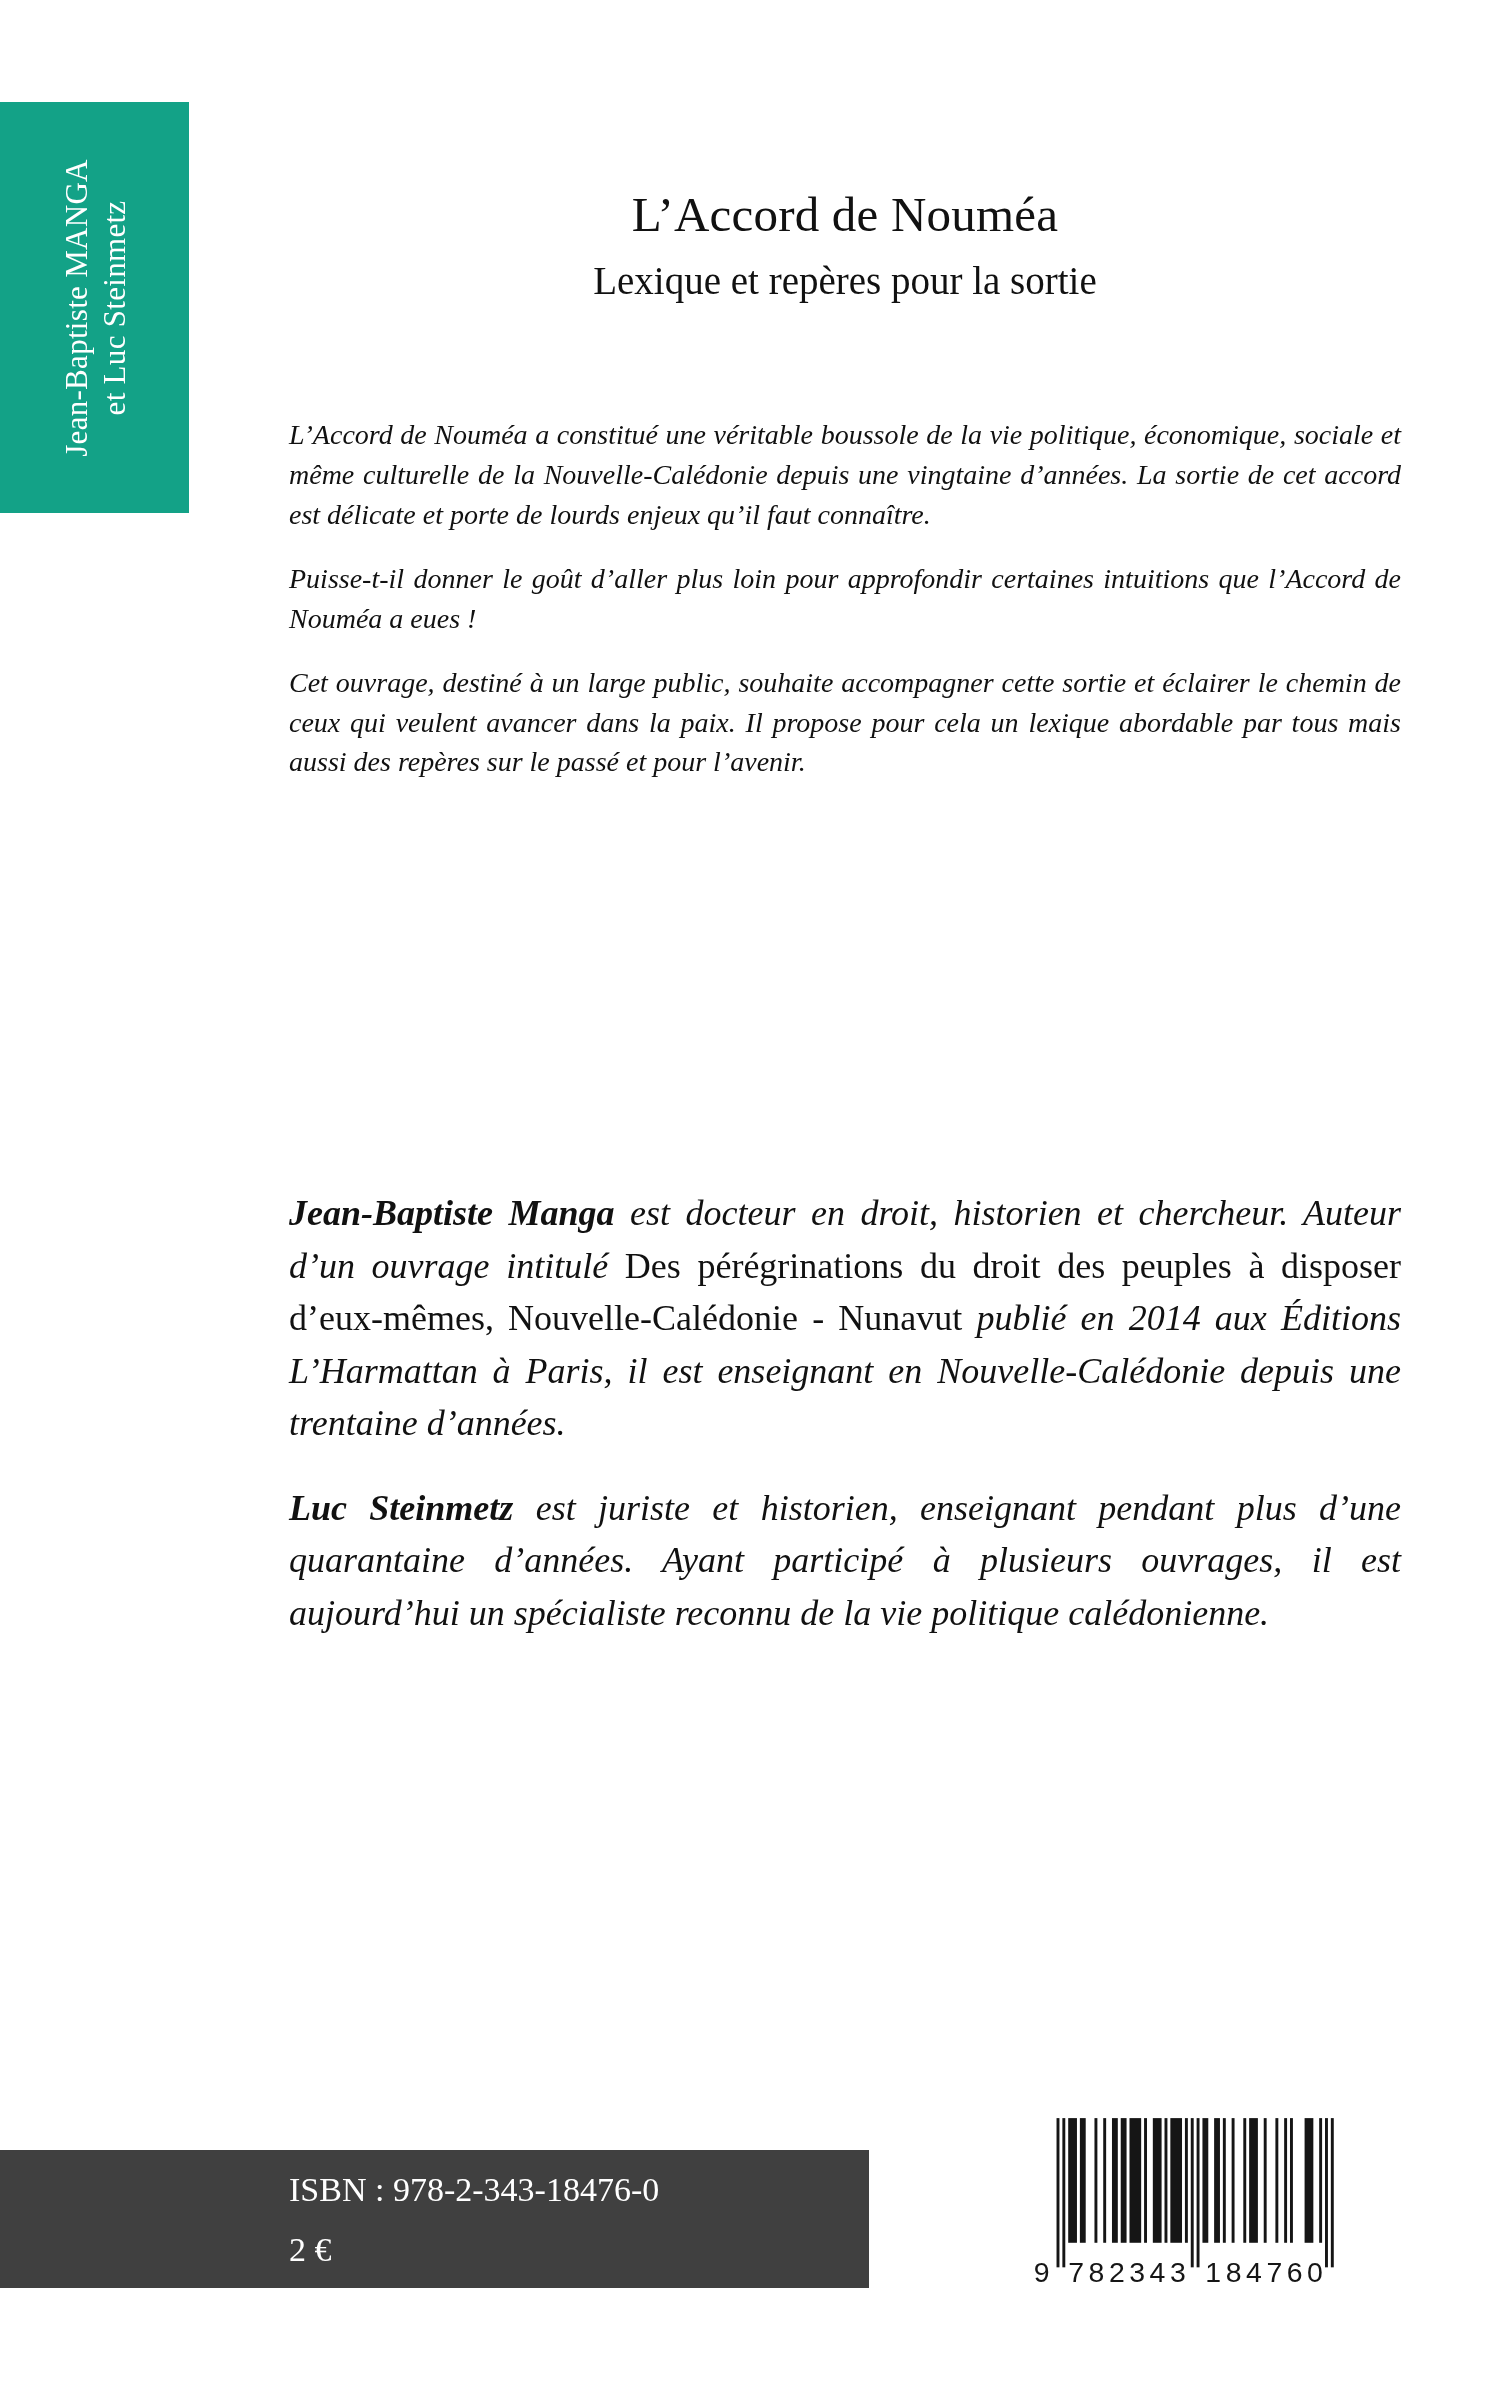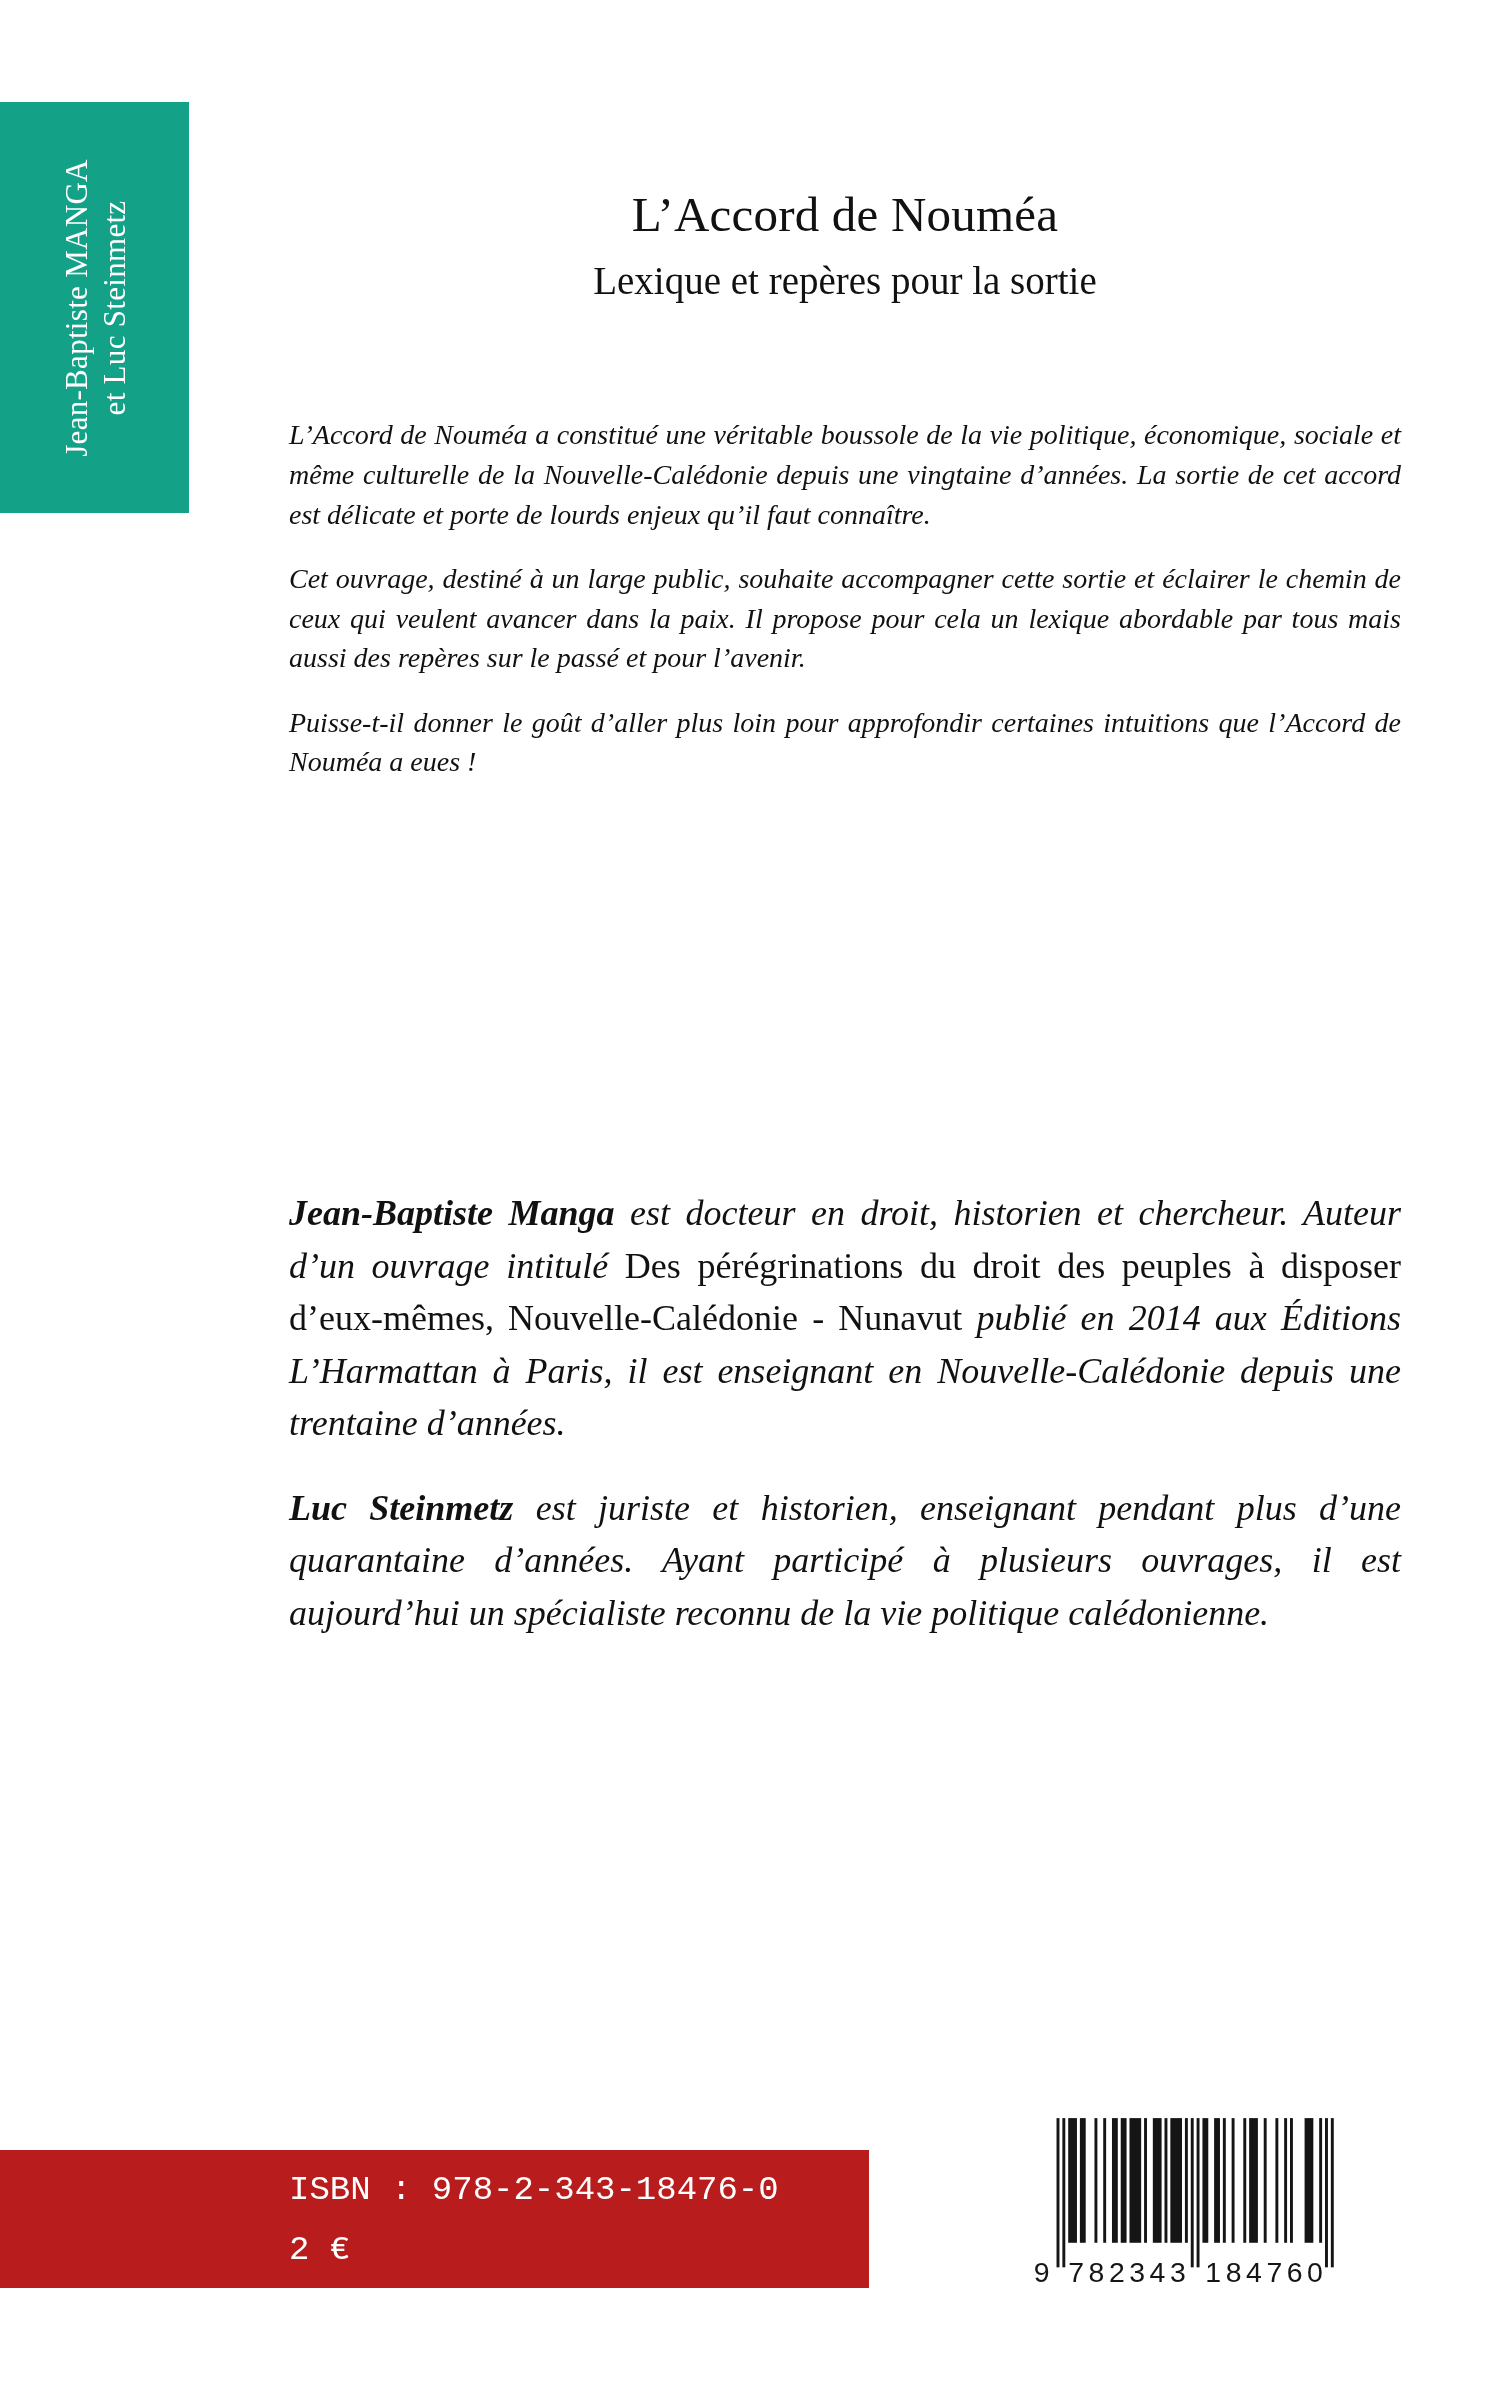--- a/index.html
+++ b/index.html
@@ -115,22 +115,21 @@
     font-style: normal;
   }
 
   
   .isbn-bar {
     position: absolute;
     left: 0;
     top: 2150px;
     width: 869px;
     height: 138px;
-    background: #b91c1c;
-    font-family: Liberation Mono, monospace;
+    background: #404040;
   }
   .isbn-text {
     position: absolute;
     left: 289px;
     top: 23px;
     color: #ffffff;
     font-size: 34px;
     line-height: 1.0;
     white-space: nowrap;
   }
@@ -164,22 +163,22 @@
   </div>
 </div>
 
 <div class="title-wrap">
   <h1 class="book-title">L’Accord de Nouméa</h1>
   <h2 class="book-subtitle">Lexique et repères pour la sortie</h2>
 </div>
 
 <div class="blurb">
   <p>L’Accord de Nouméa a constitué une véritable boussole de la vie politique, économique, sociale et même culturelle de la Nouvelle-Calédonie depuis une vingtaine d’années. La sortie de cet accord est délicate et porte de lourds enjeux qu’il faut connaître.</p>
+  <p>Puisse-t-il donner le goût d’aller plus loin pour approfondir certaines intuitions que l’Accord de Nouméa a eues !</p>
   <p>Cet ouvrage, destiné à un large public, souhaite accompagner cette sortie et éclairer le chemin de ceux qui veulent avancer dans la paix. Il propose pour cela un lexique abordable par tous mais aussi des repères sur le passé et pour l’avenir.</p>
-  <p>Puisse-t-il donner le goût d’aller plus loin pour approfondir certaines intuitions que l’Accord de Nouméa a eues !</p>
 </div>
 
 <div class="bios">
   <p>
     <span class="bio-name">Jean-Baptiste Manga</span><span> est docteur en droit, historien et chercheur. Auteur d’un ouvrage intitulé </span><span class="bio-roman">Des pérégrinations du droit des peuples à disposer d’eux-mêmes, Nouvelle-Calédonie - Nunavut</span><span> publié en 2014 aux Éditions L’Harmattan à Paris, il est enseignant en Nouvelle-Calédonie depuis une trentaine d’années.</span>
   </p>
   <p>
     <span class="bio-name">Luc Steinmetz</span><span> est juriste et historien, enseignant pendant plus d’une quarantaine d’années. Ayant participé à plusieurs ouvrages, il est aujourd’hui un spécialiste reconnu de la vie politique calédonienne.</span>
   </p>
 </div>

